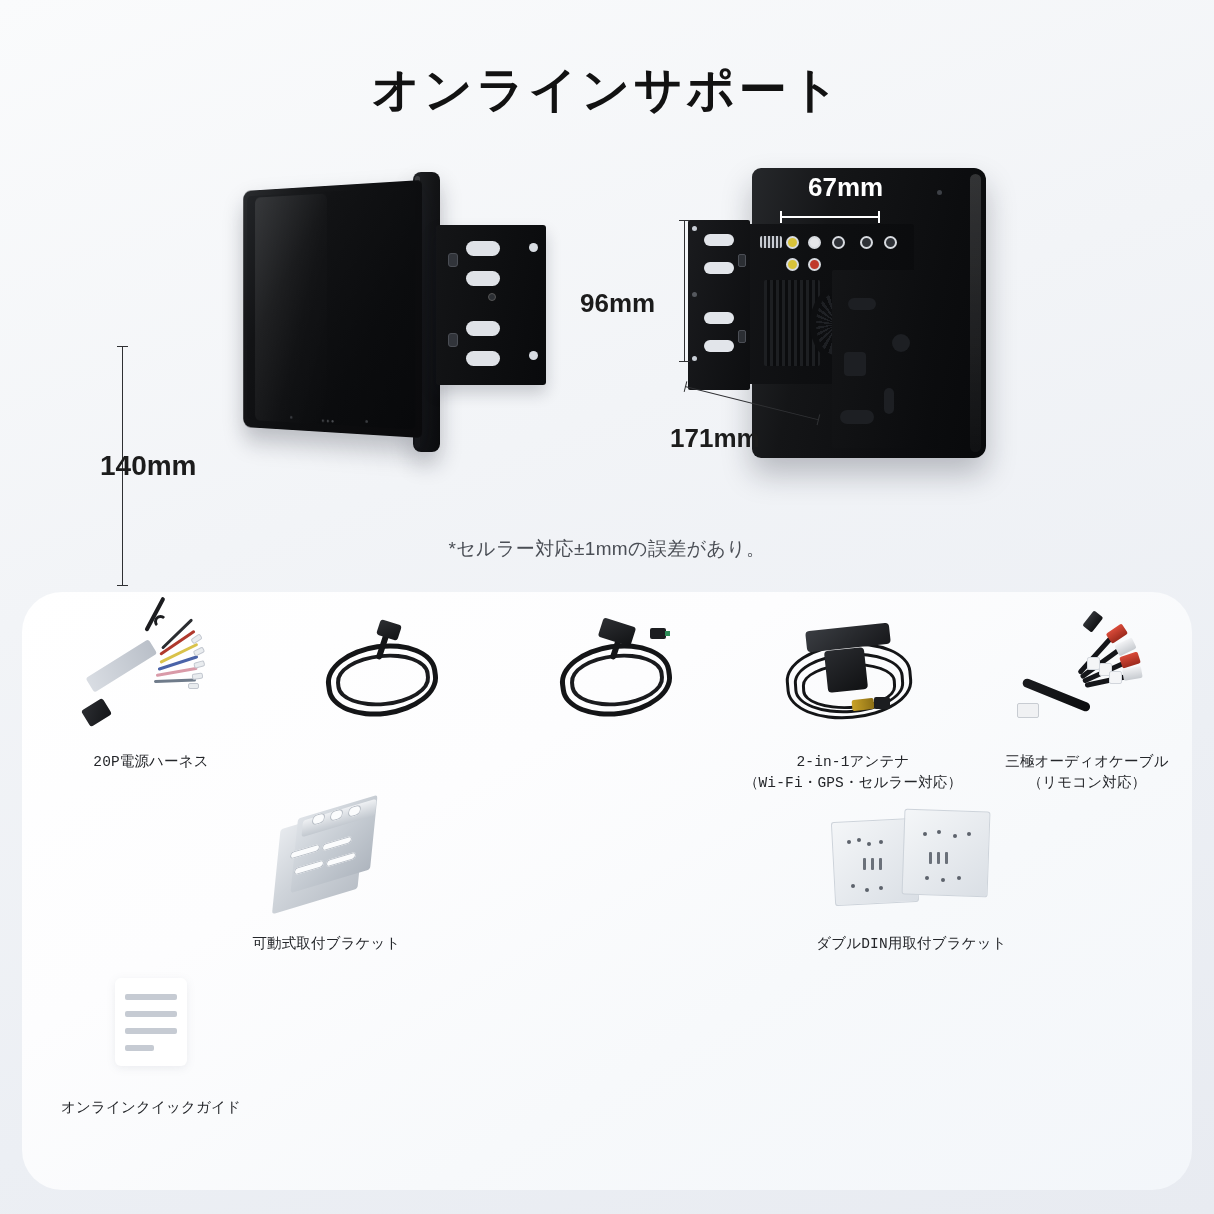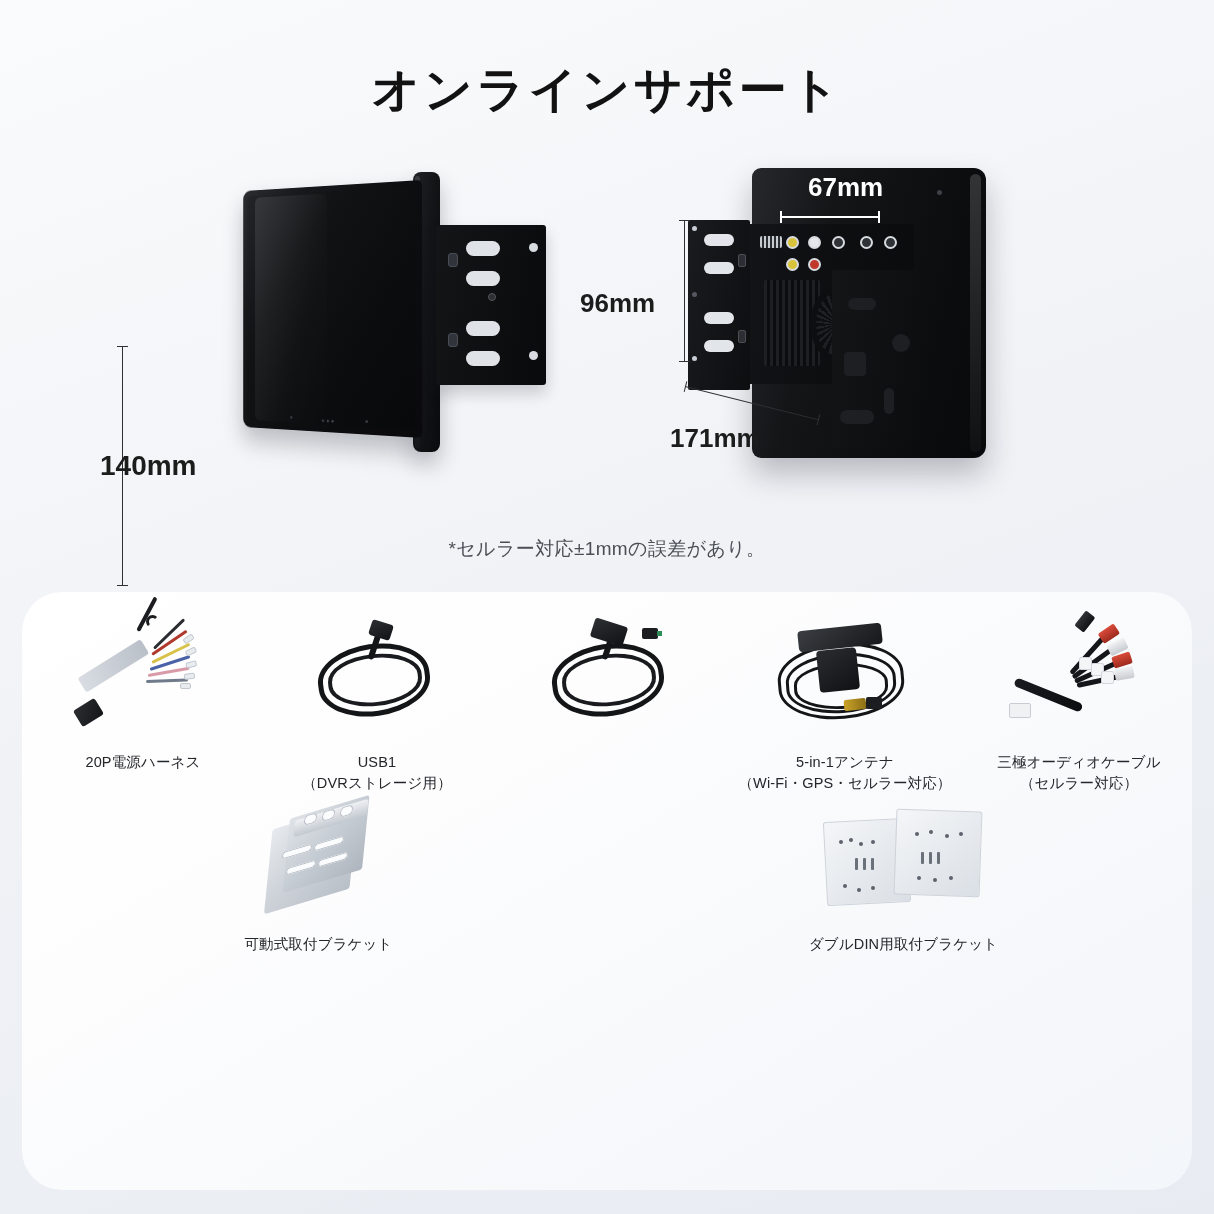--- a/index.html
+++ b/index.html
@@ -218,21 +218,21 @@
     position:absolute; left:0; right:0; top:536px; text-align:center;
     font-size:19px; color:#4a4e55; letter-spacing:.02em;
   }
 
   
   .panel{
     position:absolute; left:22px; top:592px; width:1170px; height:598px;
     background:linear-gradient(150deg,#ffffff 0%,#fdfdfe 35%,#f7f9fb 65%,#f3f6fa 100%);
     border-radius:40px;
   }
-  .grid-row{ position:absolute; left:4px; width:1170px; display:flex; }
+  .grid-row{ position:absolute; left:12px; width:1170px; display:flex;font-family:Liberation Mono, monospace; }
   .row1{ top:14px; }
   .row2{ top:196px; }
   .row3{ top:360px; }
   .cell{ flex:1 1 0; display:flex; flex-direction:column; align-items:center; }
   .art{
     height:140px; width:200px; position:relative;
     display:flex; align-items:center; justify-content:center;
   }
   .caption{
     margin-top:6px; font-size:14.5px; line-height:1.45; text-align:center;
@@ -524,22 +524,20 @@
 
     <div class="cell">
       <div class="art">
         <div class="loop">
           <span class="ring"></span>
           <span class="ring2"></span>
           <span class="neck"></span>
           <span class="head"></span>
         </div>
       </div>
-      <div class="caption">USB1
-（DVRストレージ用）</div>
     </div>
 
     <div class="cell">
       <div class="art">
         <div class="loop">
           <span class="ring"></span>
           <span class="ring2"></span>
           <span class="neck"></span>
           <span class="head wide"></span>
           <span class="smalltip"></span>
@@ -552,21 +550,21 @@
         <div class="antenna">
           <span class="coil c1"></span>
           <span class="coil c2"></span>
           <span class="coil c3"></span>
           <span class="pad"></span>
           <span class="patch"></span>
           <span class="conn"></span>
           <span class="conn2"></span>
         </div>
       </div>
-      <div class="caption">5-in-1アンテナ
+      <div class="caption">2-in-1アンテナ
 （Wi-Fi・GPS・セルラー対応）</div>
     </div>
 
     <div class="cell">
       <div class="art">
         <div class="audio">
           <span class="trunk"></span>
           <span class="wplug"></span>
           <span class="br" style="left:62px;top:52px;transform:rotate(-48deg);"></span>
           <span class="br" style="left:64px;top:56px;transform:rotate(-36deg);"></span>
@@ -576,21 +574,21 @@
           <span class="band" style="left:82px;top:44px;"></span>
           <span class="band" style="left:92px;top:52px;"></span>
           <span class="rca blk" style="left:70px;top:4px;transform:rotate(-52deg);"></span>
           <span class="rca red" style="left:92px;top:14px;transform:rotate(-34deg);"></span>
           <span class="rca wht" style="left:100px;top:26px;transform:rotate(-26deg);"></span>
           <span class="rca red" style="left:104px;top:38px;transform:rotate(-18deg);"></span>
           <span class="rca wht" style="left:106px;top:50px;transform:rotate(-10deg);"></span>
         </div>
       </div>
       <div class="caption">三極オーディオケーブル
-（セルラー対応）</div>
+（リモコン対応）</div>
     </div>
   </div>
 
   <div class="grid-row row2">
 
 
 
     <div class="cell">
       <div class="art">
         <div class="adjbr">
@@ -634,13 +632,30 @@
           <span class="s" style="left:96px;top:46px;"></span>
           <span class="s" style="left:104px;top:46px;"></span>
           <span class="s" style="left:112px;top:46px;"></span>
         </div>
       </div>
       <div class="caption">ダブルDIN用取付ブラケット</div>
     </div>
 
   </div>
 
+  <div class="grid-row row3">
+    <div class="cell">
+      <div class="art">
+        <div class="guidecard">
+          <div class="g"></div>
+          <div class="g"></div>
+          <div class="g"></div>
+          <div class="g short"></div>
+        </div>
+      </div>
+      <div class="caption">オンラインクイックガイド</div>
+    </div>
+    <div class="cell"></div>
+    <div class="cell"></div>
+    <div class="cell"></div>
+    <div class="cell"></div>
+  </div>
 </div>
 
 </body></html>

